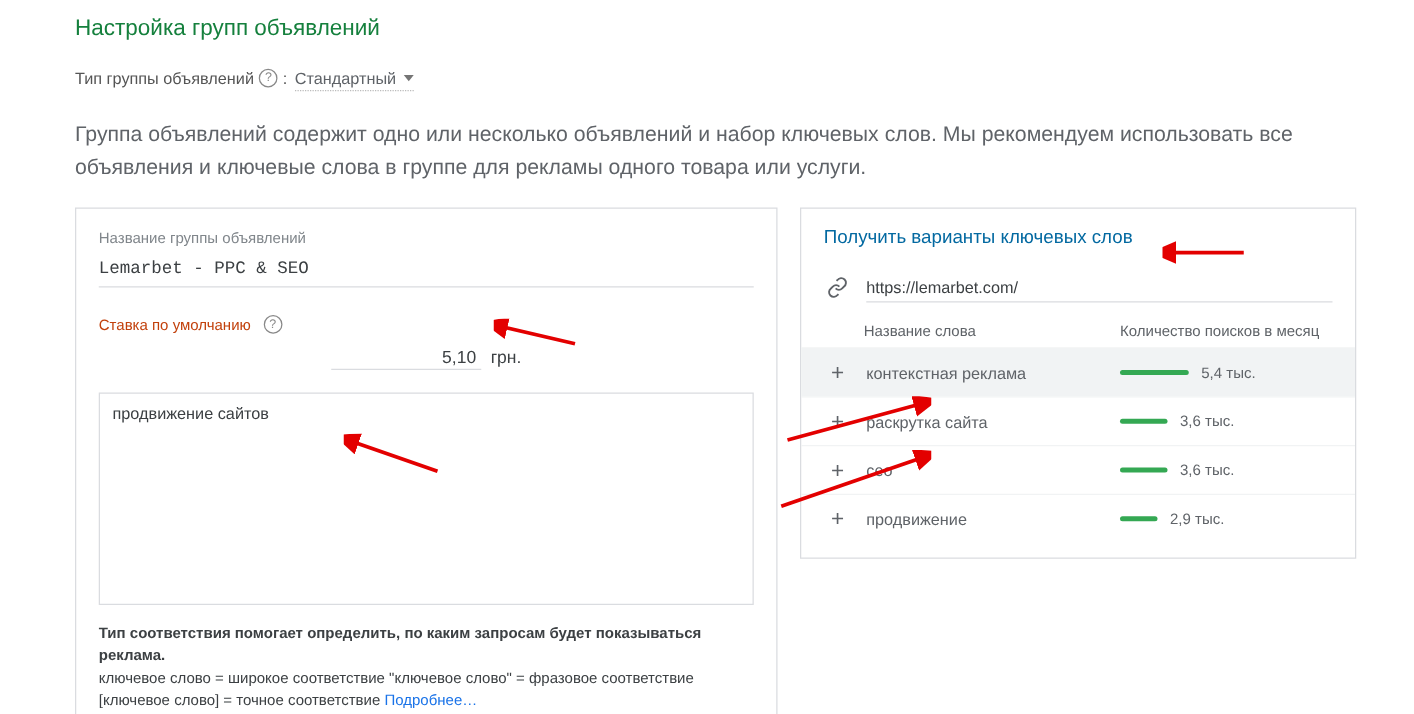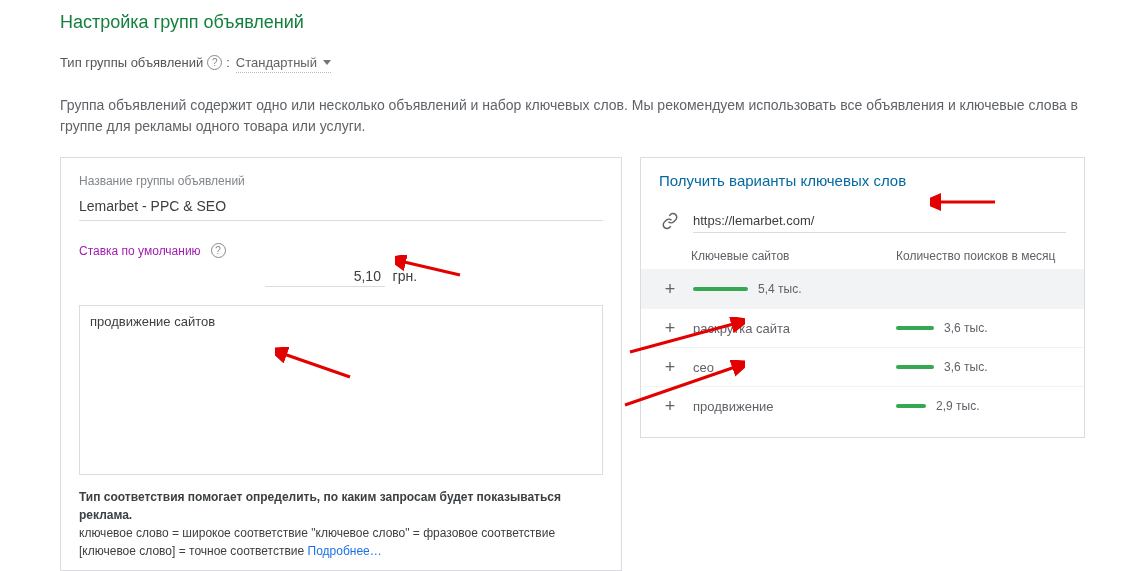--- a/index.html
+++ b/index.html
@@ -12,32 +12,32 @@
   width: 1131px;
   padding: 12px 0 0 60px;
 }
 h1 { font-size: 18px; font-weight: 400; color: #15803d; margin: 0 0 22px 0; }
 .row-type { display: flex; align-items: flex-start; gap: 0; margin-bottom: 22px; }
 .type-label { font-size: 13px; color: #555; }
 .help-circle { display:inline-flex; width:15px; height:15px; border:1px solid #888; color:#888; border-radius:50%; font-size:10px; align-items:center; justify-content:center; margin:0 4px; cursor:pointer; }
 .colon { color:#555; margin-right:6px;}
 .select-type { display:flex; align-items:center; gap:6px; color:#5f6368; cursor:pointer; border-bottom:1px dotted #bbb; padding-bottom:2px;}
 .arrow-down { width:0; height:0; border-left:4px solid transparent; border-right:4px solid transparent; border-top:5px solid #757575; }
-.desc { color:#5f6368; font-size:14px; line-height:1.5; max-width:1020px; margin-bottom:20px; }
+.desc { color:#5f6368; font-size:17px; line-height:1.5; max-width:1020px; margin-bottom:20px; }
 .cols { display:flex; gap:18px; align-items:flex-start; }
 .card { border:1px solid #dadce0; background:#fff; }
 .card-left { width:562px; padding:16px 18px 10px 18px; }
 .card-right { width:445px; padding:14px 0 12px 0; }
 .small-label { font-size:12px; color:#80868b; margin-bottom:6px; }
 .groupname-input {
   width:100%; border:none; border-bottom:1px solid #dadce0; padding:4px 0 6px 0;
-  font-size:14px; color:#3c4043; outline:none; background:transparent;
+  font-size:14px; color:#3c4043; outline:none; background:transparent;font-family:Liberation Mono, monospace;
 }
 .bid-row { display:flex; align-items:center; gap:6px; margin-top:22px; }
-.bid-title { font-size:12px; color:#a21caf; }
+.bid-title { font-size:12px; color:#c2410c; }
 .bid-field-wrap { margin:8px 0 18px 0; text-align:center; }
 .bid-field { display:inline-block; width:120px; text-align:right; font-size:14px; color:#3c4043; border:none; border-bottom:1px solid #dadce0; outline:none; padding:2px 4px; background:transparent;}
 .currency { font-size:14px; color:#3c4043; margin-left:4px;margin-top:20px; }
 .keywords-box { width:100%; height:170px; border:1px solid #dadce0; padding:8px 10px; font-size:13px; color:#3c4043; outline:none; resize:none; font-family:inherit; }
 .match-hint { margin-top:10px; font-size:12px; color:#3c4043; line-height:1.5; }
 .match-hint strong { font-weight:700; }
 .match-link { color:#1a73e8; text-decoration:none; }
 
 .card-right h2 { font-size:15px; font-weight:400; color:#0369a1; margin:0 0 14px 0; padding:0 18px; }
 .input-row { display:flex; align-items:center; gap:12px; padding:6px 18px; }
@@ -110,27 +110,28 @@
         <svg class="link-icon-svg" viewBox="0 0 24 24" fill="none" stroke="#5f6368" stroke-width="2">
           <path d="M10 13a5 5 0 0 0 7 0l2-2a5 5 0 1 0-7-7l-1 1"></path>
           <path d="M14 11a5 5 0 0 0-7 0l-2 2a5 5 0 1 0 7 7l1-1"></path>
         </svg>
       </span>
       <input class="input-line" value="https://lemarbet.com/" style="">
     </div>
 
 
     <div class="tbl-head">
-      <div class="col-kw">Ключевые сайтов</div>
+      <div class="col-kw">Название слова</div>
       <div class="col-vol">Количество поисков в месяц</div>
     </div>
 
     <div id="kw-rows">
           <div class="kw-row selected">
             <span class="plus-icon">+</span>
+            <span class="kw-text">контекстная реклама</span>
             <span class="vol-cell">
               <span class="bar" style="width:55px"></span>
               <span class="vol-num">5,4 тыс.</span>
             </span>
           </div>
           <div class="kw-row">
             <span class="plus-icon">+</span>
             <span class="kw-text">раскрутка сайта</span>
             <span class="vol-cell">
               <span class="bar" style="width:38px"></span>

